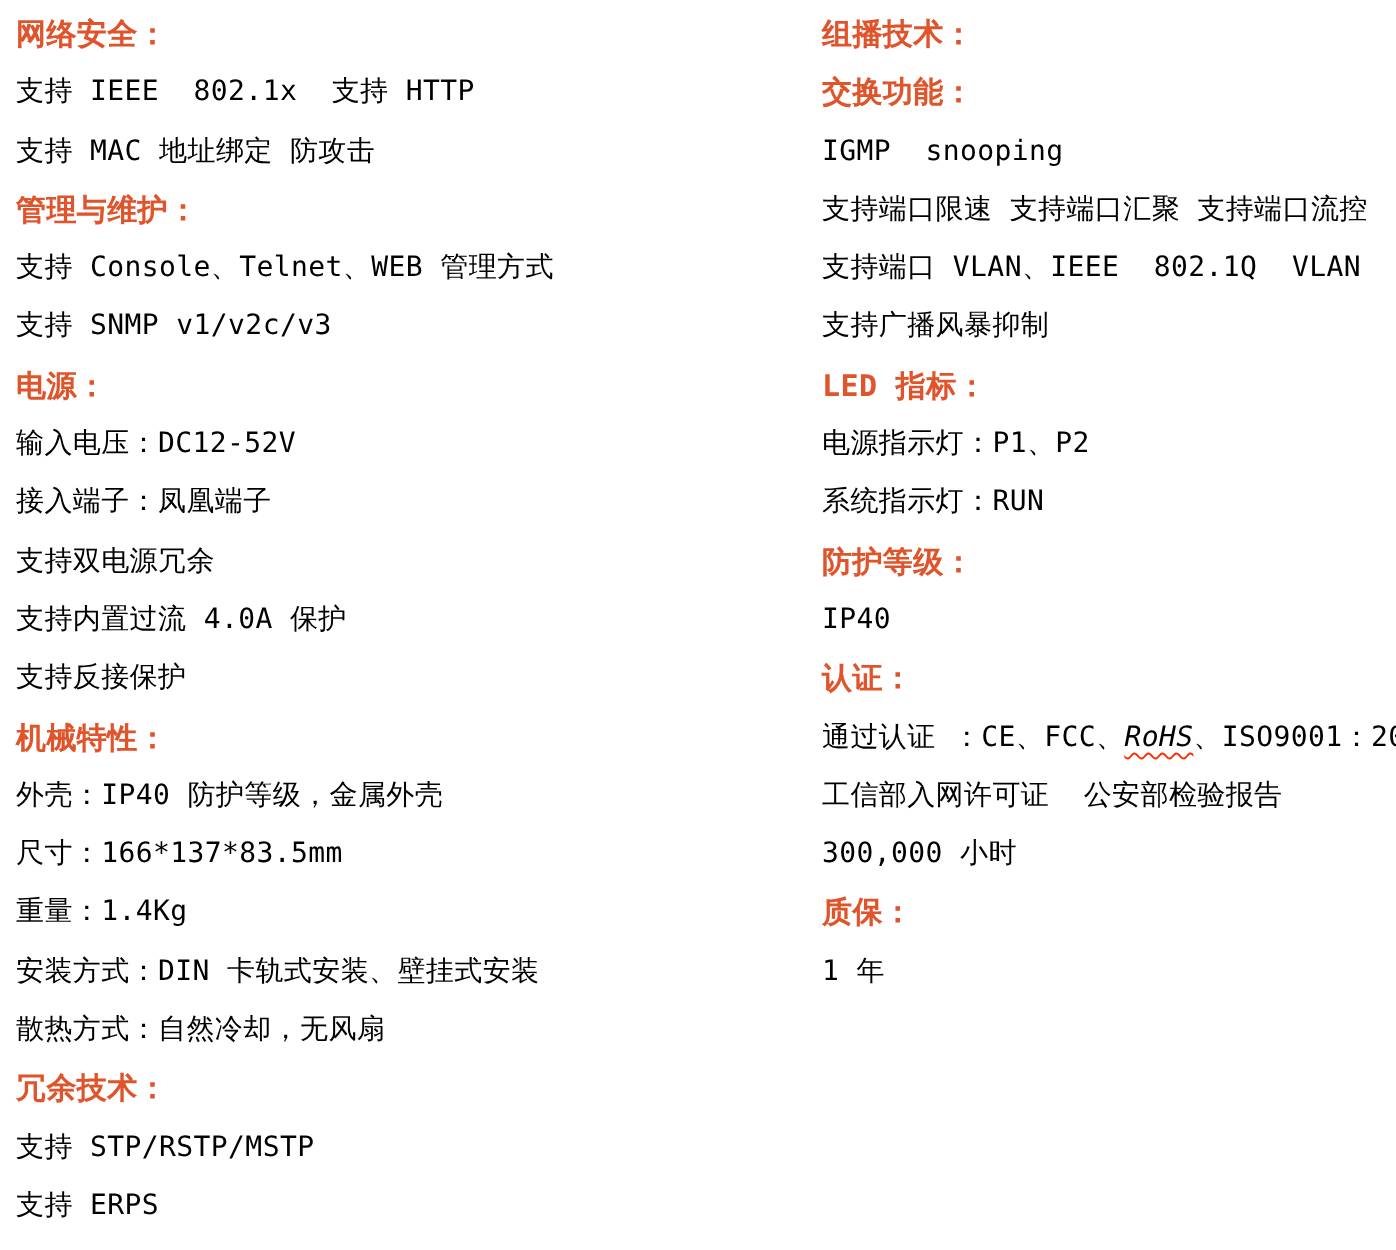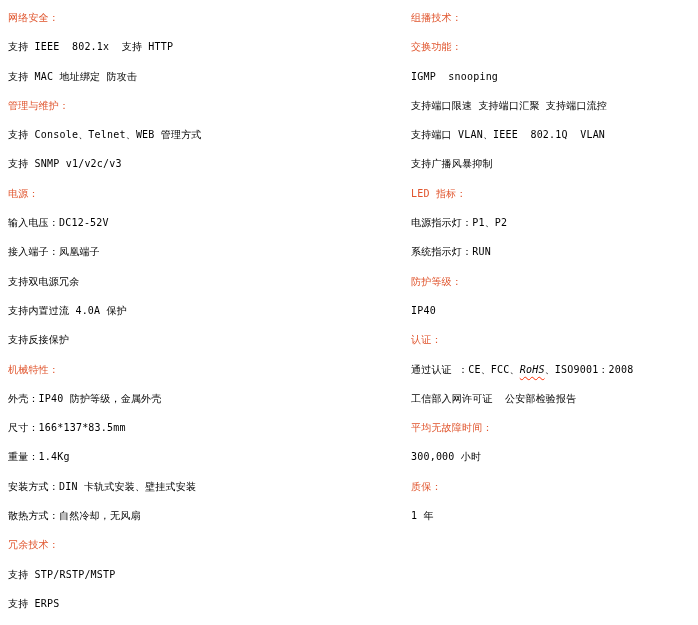--- a/index.html
+++ b/index.html
@@ -23,27 +23,27 @@
   .col {
     position: absolute;
     top: 3px;
   }
   .col-left  { left: 8px;   width: 398px; }
   .col-right { left: 411px; width: 287px; }
   .line {
     height: 29.3px;
     line-height: 29.3px;
     white-space: pre;
-    font-size: 10px;
+    font-size: 14px;
     letter-spacing: 0.2px;
   }
   .heading {
     color: var(--accent, #E0542C);
-    font-weight: normal;
-    font-size: 10px;
+    font-weight: bold;
+    font-size: 15px;
   }
   .spell {
     text-decoration: underline wavy #ff2a00;
     text-decoration-thickness: 1px;
     text-underline-offset: 3px;
     font-style: italic;
   }
 </style>
 </head>
 <body>
@@ -80,18 +80,17 @@
       <div class="line body">支持端口 VLAN、IEEE  802.1Q  VLAN</div>
       <div class="line body">支持广播风暴抑制</div>
       <div class="line heading">LED 指标：</div>
       <div class="line body">电源指示灯：P1、P2</div>
       <div class="line body">系统指示灯：RUN</div>
       <div class="line heading">防护等级：</div>
       <div class="line body">IP40</div>
       <div class="line heading">认证：</div>
       <div class="line body">通过认证 ：CE、FCC、<span class="spell">RoHS</span>、ISO9001：2008</div>
       <div class="line body">工信部入网许可证  公安部检验报告</div>
-      <div class="line heading">平均无故障时间：</div>
       <div class="line body">300,000 小时</div>
       <div class="line heading">质保：</div>
       <div class="line body">1 年</div>
     </div>
 </div>
 
 </body></html>

